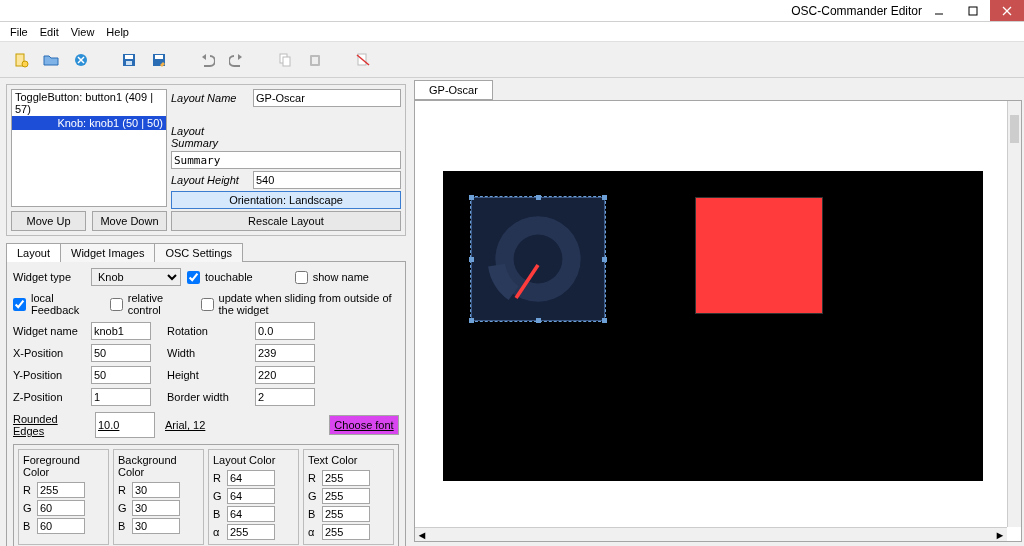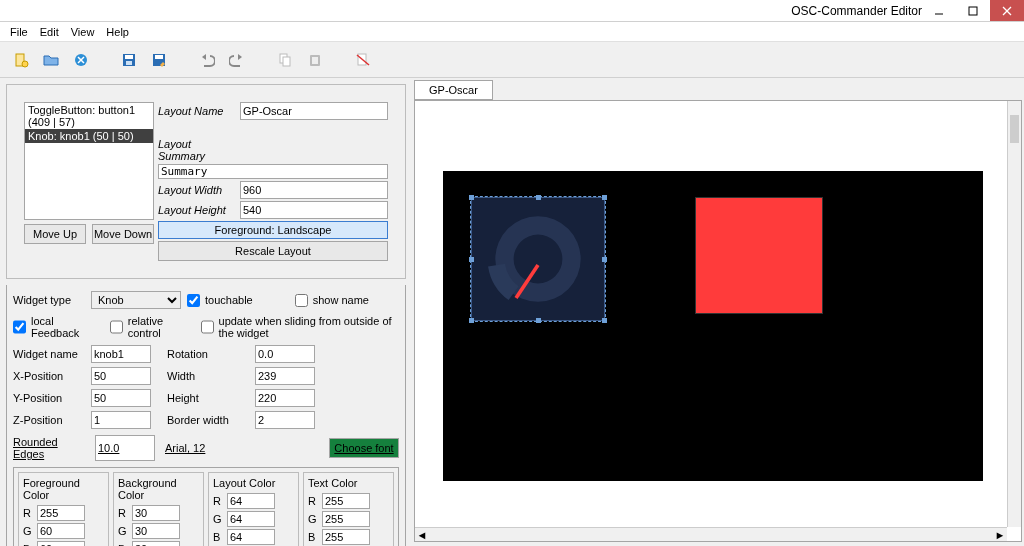--- a/index.html
+++ b/index.html
@@ -22,25 +22,25 @@
 .toolbar .tbtn { width: 26px; height: 26px; display: flex; align-items: center; justify-content: center; cursor: pointer; border-radius: 2px; }
 .toolbar .spacer { width: 14px; }
 .toolbar svg { width: 16px; height: 16px; }
 
 
 .content { flex: 1; display: flex; overflow: hidden; }
 .leftpane { width: 412px; background: #f0f0f0; padding: 6px; display: flex; flex-direction: column; gap: 6px; overflow: hidden; }
 .rightpane { flex: 1; background: #f0f0f0; display: flex; flex-direction: column; padding: 2px 2px 4px 2px; }
 
 
-.lt { border: 1px solid #bcbcbc; background: #f0f0f0; padding: 17px; display: flex; gap: 4px; }
+.lt { border: 1px solid #bcbcbc; background: #f0f0f0; padding: 4px; display: flex; gap: 4px; }
 .listwrap { width: 232px; display: flex; flex-direction: column; gap: 4px; }
 .itemlist { border: 1px solid #a5a5a5; background: #fff; height: 118px; overflow: auto; }
 .itemlist .li { padding: 1px 3px; cursor: pointer; }
-.itemlist .li.selected { background: #404040; color: #fff; }
+.itemlist .li.selected { background: #1d4ed8; color: #fff; text-align: right; }
 .listbtns { display: flex; gap: 6px; }
 .listbtns button { flex: 1; height: 20px; border: 1px solid #a5a5a5; background: #e8e8e8; cursor: pointer; }
 
 .layoutform { flex: 1; display: flex; flex-direction: column; gap: 2px; }
 .layoutform .row { display: flex; align-items: center; gap: 4px; }
 .layoutform label { width: 78px; font-style: italic; }
 .layoutform input[type=text] { flex: 1; height: 18px; border: 1px solid #a5a5a5; padding: 0 2px; font-family: inherit; }
 .layoutform .orient { border: 1px solid #3a7cd0; background: #d6e8fb; text-align: center; padding: 2px 0; cursor: pointer; }
 .layoutform button { height: 20px; border: 1px solid #a5a5a5; background: #e8e8e8; cursor: pointer; }
 
@@ -49,29 +49,29 @@
 .tabs .tab { padding: 3px 10px; border: 1px solid #a5a5a5; border-bottom: none; background: #f6f6f6; cursor: pointer; margin-right: -1px; position: relative; top: 1px; }
 .tabs .tab.active { background: #fff; }
 
 .layouttab { border: 1px solid #a5a5a5; border-top: none; background: #f0f0f0; padding: 6px; display: flex; flex-direction: column; gap: 6px; flex: 1; overflow: hidden; }
 
 .formrow { display: flex; align-items: center; gap: 6px; }
 .formrow .lbl { width: 72px; }
 .formrow select, .formrow input[type=text] { height: 18px; border: 1px solid #a5a5a5; padding: 0 2px; font-family: inherit; }
 .formrow select { width: 90px; }
 .formrow input[type=checkbox] { margin: 0 2px 0 0; }
-.formrow .cbwrap { display: flex; gap: 3px; }
+.formrow .cbwrap { display: flex; align-items: center; gap: 3px; }
 
 .grid2 { display: grid; grid-template-columns: 72px 70px 82px 70px; row-gap: 4px; column-gap: 6px; align-items: center; }
 .grid2 input[type=text] { width: 60px; height: 18px; border: 1px solid #a5a5a5; padding: 0 2px; }
 .grid2 .wlbl {}
 
 .fontrow { display: flex; align-items: center; gap: 10px; text-decoration: underline; }
 .fontrow input { width: 60px; height: 18px; border: 1px solid #a5a5a5; padding: 12px 2px; }
-.fontrow button { width: 70px; height: 20px; border: 1px solid #a5a5a5; background: #15803d; cursor: pointer; }
+.fontrow button { width: 70px; height: 20px; border: 1px solid #a5a5a5; background: #d946ef; cursor: pointer; }
 
 .colorbox { border: 1px solid #a5a5a5; background: #f0f0f0; padding: 4px; display: flex; gap: 4px; }
 .colorgrp { border: 1px solid #bcbcbc; padding: 4px; flex: 1; display: flex; flex-direction: column; gap: 2px; }
 .colorgrp .ttl { margin-bottom: 2px; }
 .colorgrp .crow { display: flex; align-items: center; gap: 4px; }
 .colorgrp .crow span { width: 10px; }
 .colorgrp .crow input { width: 48px; height: 16px; border: 1px solid #a5a5a5; padding: 0 2px; }
 
 
 .rtabs { display: flex; }
@@ -209,33 +209,34 @@
       </div>
       <div class="layoutform">
         <div class="row">
             <label>Layout Name</label>
             <input type="text" value="GP-Oscar" style="">
           </div>
         <div style="height:14px"></div>
         <label>Layout Summary</label>
         <input type="text" style="font-family: monospace;" value="Summary">
         <div class="row">
-            <label>Layout Width</label>
-            <input type="text" value="960" style="">
-          </div>
-        <div class="row">
             <label>Layout Height</label>
             <input type="text" value="540" style="">
           </div>
-        <div class="orient">Foreground: Landscape</div>
+        <div class="orient">Orientation: Landscape</div>
         <button>Rescale Layout</button>
       </div>
     </div>
 
     <div>
+      <div class="tabs">
+        <div class="tab active">Layout</div>
+        <div class="tab">Widget Images</div>
+        <div class="tab">OSC Settings</div>
+      </div>
       <div class="layouttab">
 
         <div class="formrow">
           <span class="lbl">Widget type</span>
           <select><option>Knob</option></select>
           <span class="cbwrap">
               <input type="checkbox" checked="" style="">
               <span>touchable</span>
             </span>
           <span style="width:30px"></span>

